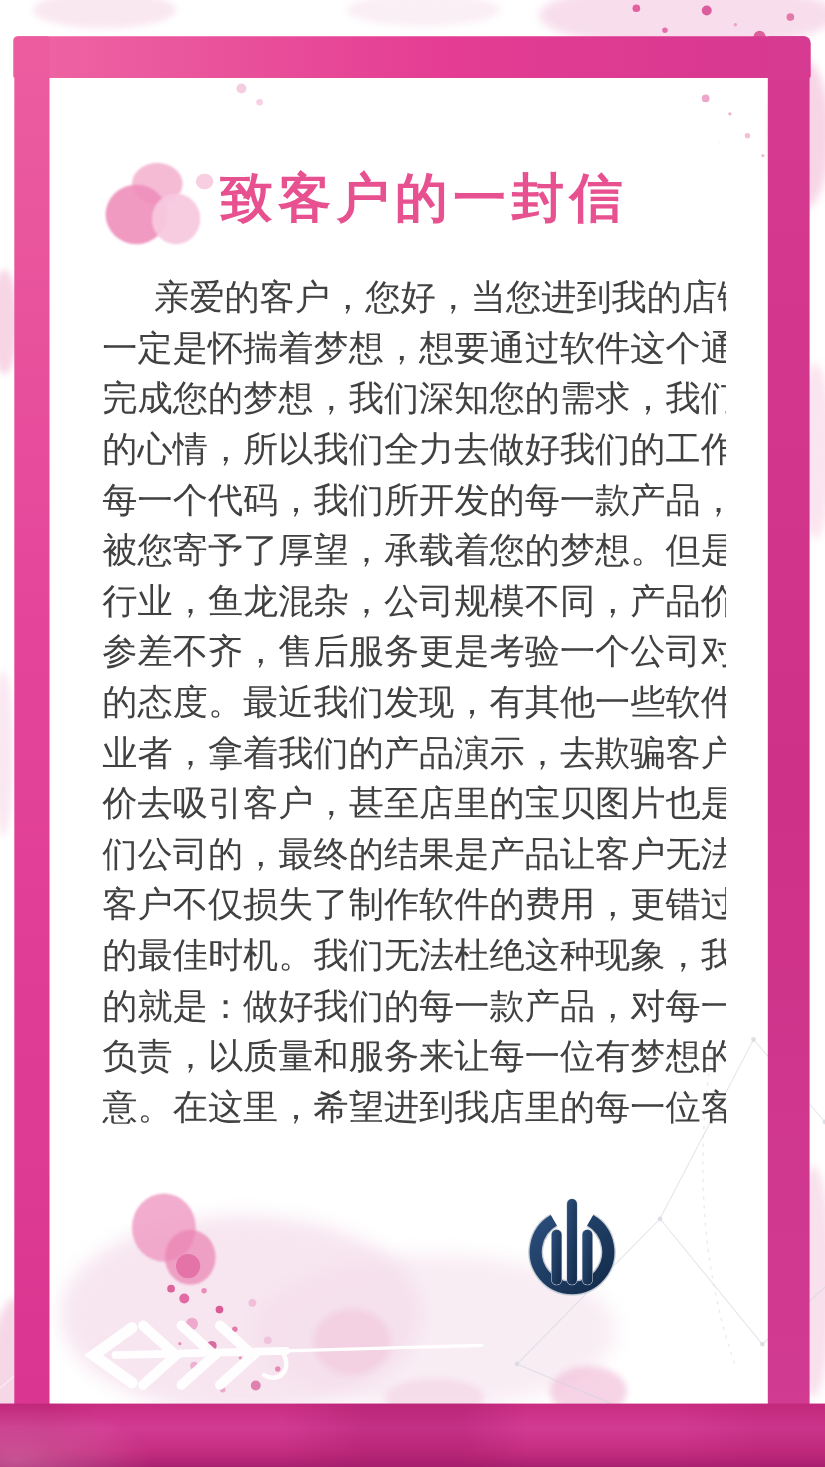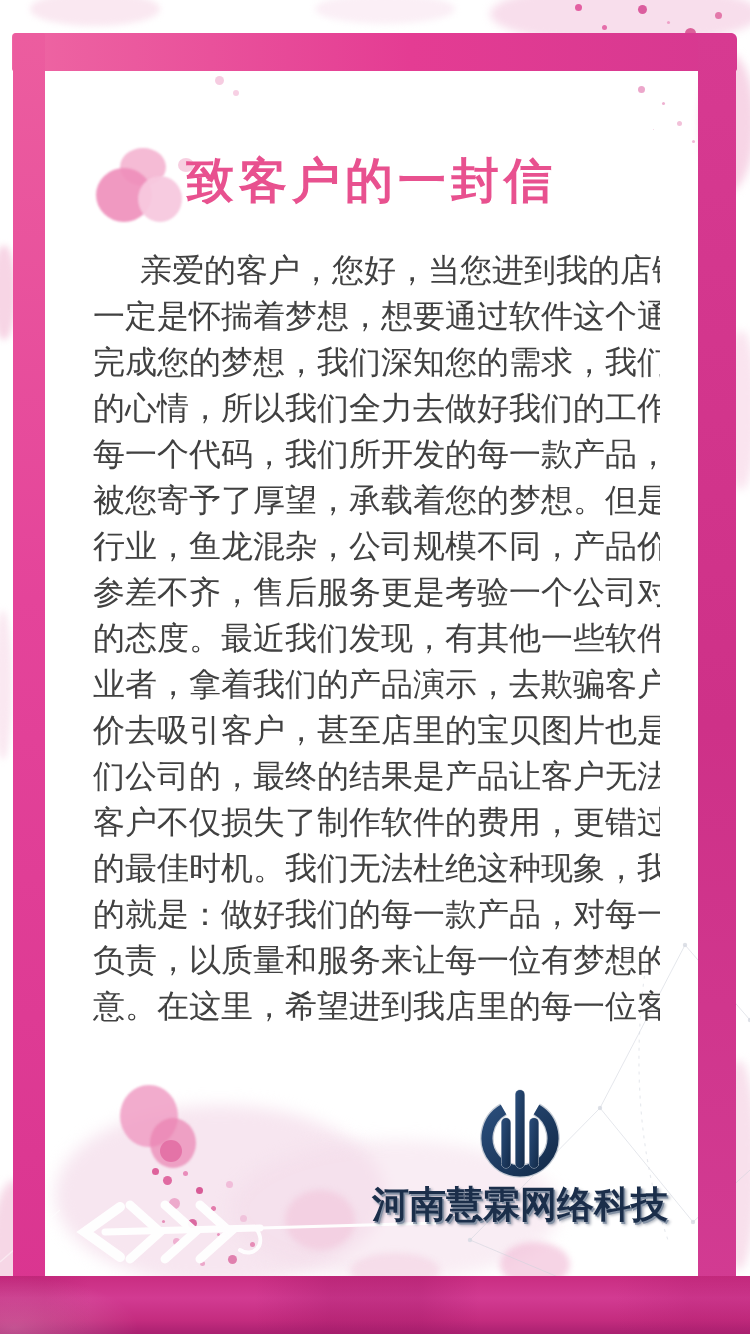--- a/index.html
+++ b/index.html
@@ -18,21 +18,21 @@
     background:linear-gradient(180deg,#d73a91,#ce3188 55%,#d23b92);border-radius:2px 6px 2px 2px;}
   .frame-bottom{position:absolute;left:0;top:1276px;width:750px;height:58px;z-index:2;
     background:
       linear-gradient(90deg,rgba(173,26,106,.28) 0 6%,rgba(0,0,0,0) 12% 34%,rgba(150,20,95,.26) 44% 56%,rgba(0,0,0,0) 64% 82%,rgba(168,24,104,.2) 92%),
       linear-gradient(180deg,#c92d81,#d23b92 38%,#c42c7f 76%,#a92070);}
   .frame-bottom::after{content:"";position:absolute;left:0;bottom:0;width:140px;height:100%;
     background:radial-gradient(ellipse at 10% 90%,rgba(255,255,255,.22),rgba(255,255,255,0) 70%);}
 
   
   .title{position:absolute;left:45px;top:150px;width:653px;height:62px;line-height:62px;
-    text-align:center;font-size:48px;font-weight:bold;letter-spacing:5px;color:#e8518f;z-index:3;}
+    text-align:center;font-size:48px;font-weight:bold;letter-spacing:5px;color:#e8518f;z-index:3;padding-left:14px;}
 
   
   .letter{position:absolute;left:93px;top:247px;width:567px;z-index:3;
     font-size:32px;line-height:46px;color:#414141;}
   .letter .line{height:46px;white-space:nowrap;text-align:justify;text-align-last:justify;overflow:hidden;}
   .letter .line.first{text-indent:47px;}
   .letter .line.last{text-align-last:left;}
 
   
   .speckles{position:absolute;width:7px;height:7px;border-radius:50%;z-index:2;pointer-events:none;}
@@ -171,15 +171,14 @@
     </defs>
     <path d="M 71.5 21.4 A 33 33 0 1 1 38.5 21.4" fill="none" stroke="#c3cad4" stroke-width="13.5"></path>
     <path d="M 71.5 21.4 A 33 33 0 1 1 38.5 21.4" fill="none" stroke="url(#navy)" stroke-width="11"></path>
     <g fill="url(#navy)" stroke="#c3cad4" stroke-width="1" paint-order="stroke">
       <rect x="50.5" y="2" width="9" height="78" rx="4.5"></rect>
       <rect x="36.5" y="30" width="9" height="50" rx="4.5"></rect>
       <rect x="64.5" y="30" width="9" height="50" rx="4.5"></rect>
     </g>
   </svg>
 
-  <div class="company">河南慧霖网络科技</div>
 
 </div>
 
 </body></html>

